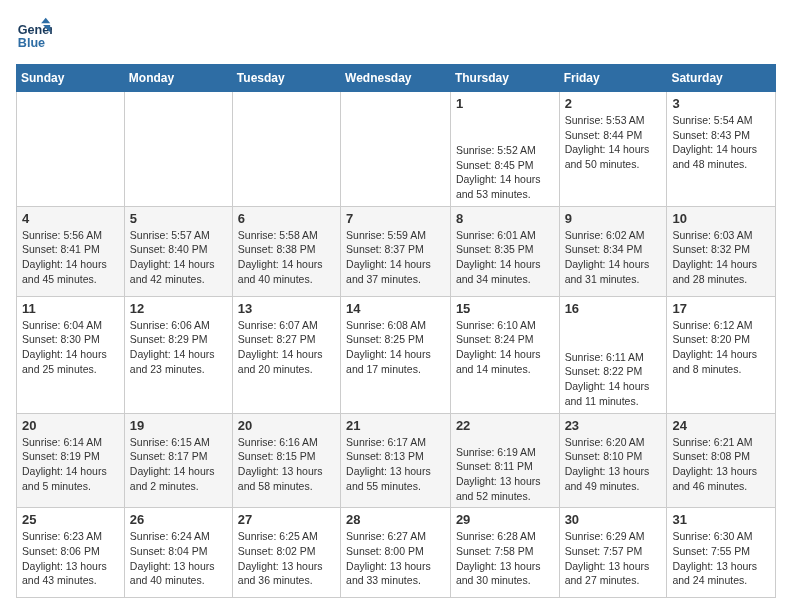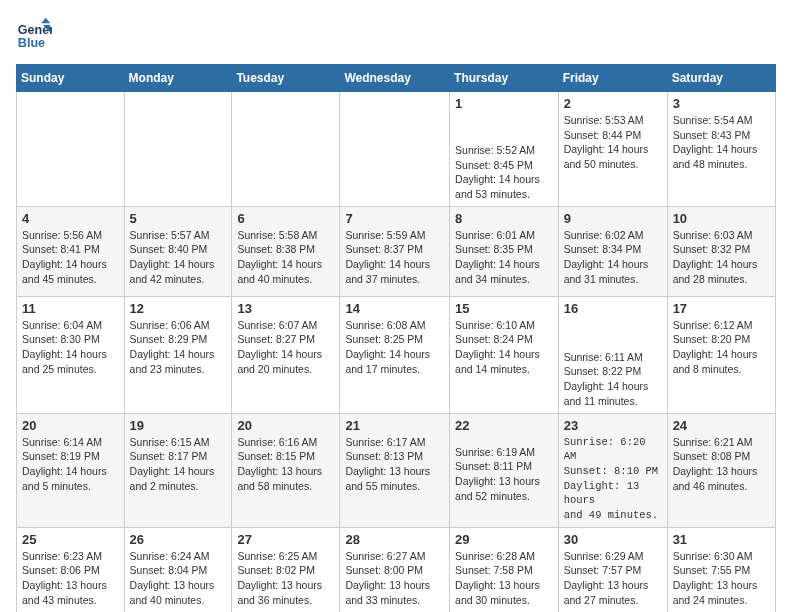--- a/index.html
+++ b/index.html
@@ -268,21 +268,21 @@
         </td>
         <td>
           <span class="day-number">22</span>
           <div class="day-info" style="white-space: pre-line; margin-top: 12px;">Sunrise: 6:19 AM
 Sunset: 8:11 PM
 Daylight: 13 hours
 and 52 minutes.</div>
         </td>
         <td>
           <span class="day-number">23</span>
-          <div class="day-info" style="white-space: pre-line; font-family: Liberation Mono, monospace;">Sunrise: 6:20 AM
+          <div class="day-info" style="white-space: pre-line;">Sunrise: 6:20 AM
 Sunset: 8:10 PM
 Daylight: 13 hours
 and 49 minutes.</div>
         </td>
         <td>
           <span class="day-number">24</span>
           <div class="day-info" style="white-space: pre-line;">Sunrise: 6:21 AM
 Sunset: 8:08 PM
 Daylight: 13 hours
 and 46 minutes.</div>

